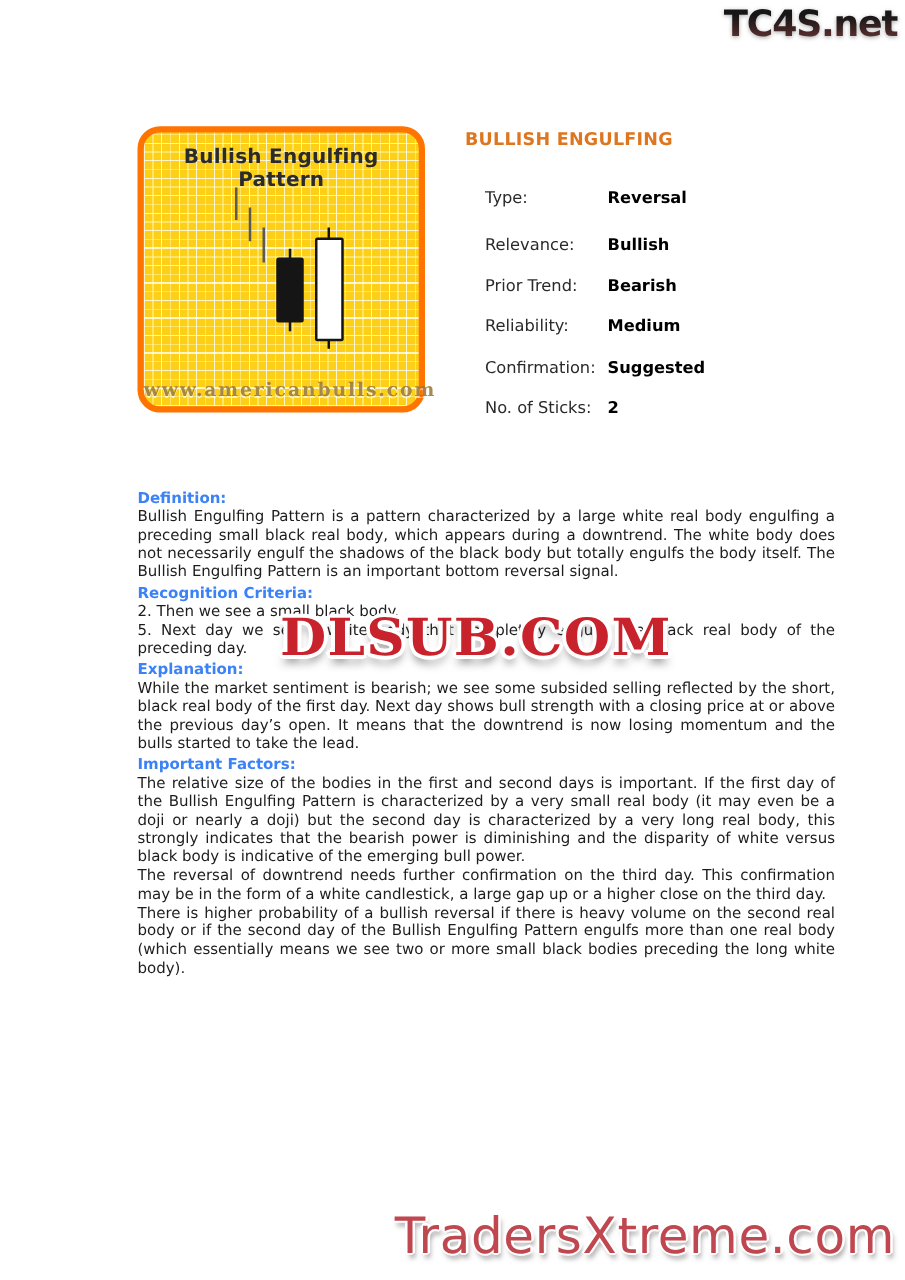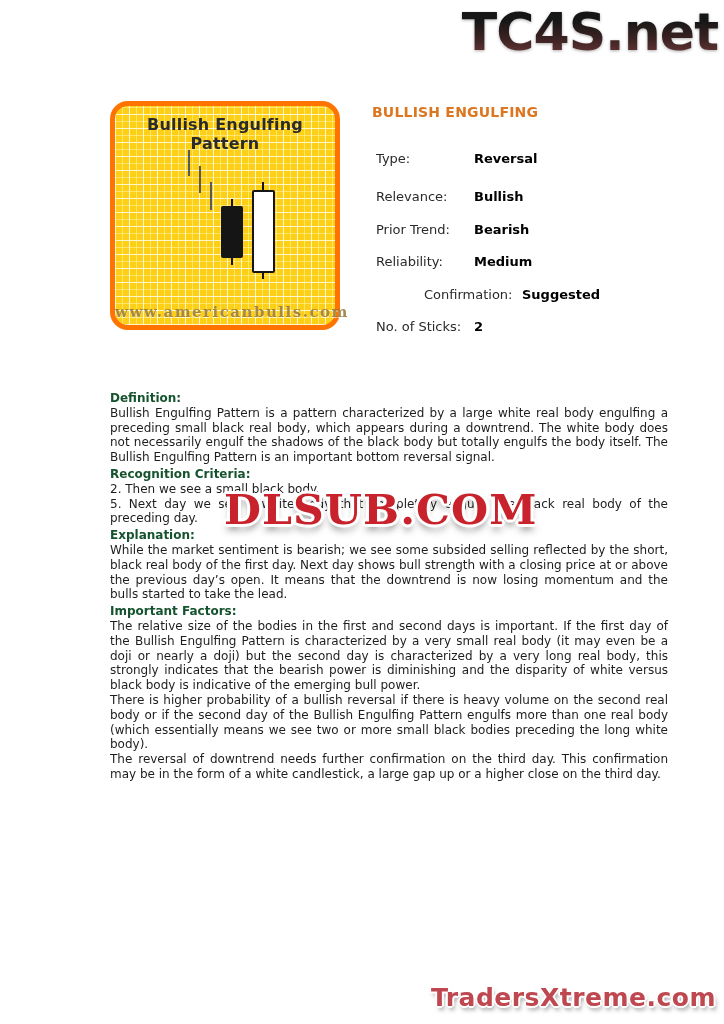--- a/index.html
+++ b/index.html
@@ -8,21 +8,21 @@
     background:#ffffff;
     font-family:"DejaVu Sans", sans-serif;
     position:relative;
     overflow:hidden;
     color:#1d1d1d;
   }
 
   
   .tc4s-logo {
     position:absolute; top:2px; right:6px;
-    font-size:52px; font-weight:bold; letter-spacing:-1px;
+    font-size:29px; font-weight:bold; letter-spacing:-1px;
     background:linear-gradient(180deg,#161616 30%,#3c2323 62%,#6e3838 92%);
     -webkit-background-clip:text; background-clip:text;
     color:transparent; -webkit-text-fill-color:transparent;
     filter:drop-shadow(0 1px 1.5px rgba(90,90,90,0.5));
   }
 
   
   .pattern-card {
     position:absolute; left:110px; top:101px;
     width:220px; height:219px;
@@ -63,53 +63,53 @@
     color:rgba(150,118,50,0.85);
     text-shadow:0 1px 0 rgba(255,255,255,0.65);
   }
 
   
   .pattern-name {
     position:absolute; left:372px; top:104px;
     font-size:14px; font-weight:bold; color:#dd761f; letter-spacing:0.2px;
   }
   .attributes { position:absolute; left:372px; top:151px; width:260px; font-size:13px; }
-  .attr-row { position:absolute; left:4px; white-space:nowrap; }
+  .attr-row { position:absolute; left:16px; white-space:nowrap; }
   .attr-row .lbl { display:inline-block; width:98px; color:#2a2a2a; }
   .attr-row .val { font-weight:bold; color:#000; }
   .attr-0 { top:0; }  .attr-1 { top:38px; } .attr-2 { top:71px; }
-  .attr-3 { top:103px; } .attr-4 { top:136px;margin-left:48px; } .attr-5 { top:168px; }
+  .attr-3 { top:103px; } .attr-4 { top:136px; } .attr-5 { top:168px; }
 
   
   .doc-body {
     position:absolute; left:110px; top:391px; width:558px;
     font-size:12px; line-height:14.8px; text-align:justify; color:#1d1d1d;
   }
-  .doc-body h3 { margin:0; font-size:12px; font-weight:bold; color:#14532d; }
+  .doc-body h3 { margin:0; font-size:12px; font-weight:bold; color:#3b82f6; }
   .doc-body h3.spaced { margin-top:2px; }
   .doc-body p { margin:0; }
   .crit-item { text-align:left; }
 
   
   .dlsub-watermark {
     position:absolute; left:224px; top:486px;
     font-family:"DejaVu Serif", serif; font-weight:bold;
     font-size:41px; letter-spacing:1px;
     color:#c8232c;
     transform:scaleX(1.04); transform-origin:left top;
     text-shadow:
       -3px 0 0 #fff, 3px 0 0 #fff, 0 -3px 0 #fff, 0 3px 0 #fff,
       -2px -2px 0 #fff, 2px -2px 0 #fff, -2px 2px 0 #fff, 2px 2px 0 #fff,
       0 6px 7px rgba(60,60,60,0.55);
   }
 
   
   .tradersxtreme-logo {
     position:absolute; right:8px; bottom:12px;
-    font-size:25px; font-weight:bold; letter-spacing:0.5px;
+    font-size:40px; font-weight:normal; letter-spacing:0.5px;
     color:#bf4750;
     text-shadow:
       -2px 0 0 #fff, 2px 0 0 #fff, 0 -2px 0 #fff, 0 2px 0 #fff,
       -1px -1px 0 #fff, 1px -1px 0 #fff, -1px 1px 0 #fff, 1px 1px 0 #fff,
       2px 4px 4px rgba(80,80,80,0.55);
   }
 </style>
 </head>
 <body>
 
@@ -157,21 +157,21 @@
 
     <h3 class="spaced">Recognition Criteria:</h3>
     <p class="crit-item">2. Then we see a small black body.</p>
     <p>5. Next day we see a white body that completely engulfs the black real body of the preceding day.</p>
 
     <h3 class="spaced">Explanation:</h3>
     <p>While the market sentiment is bearish; we see some subsided selling reflected by the short, black real body of the first day. Next day shows bull strength with a closing price at or above the previous day’s open. It means that the downtrend is now losing momentum and the bulls started to take the lead.</p>
 
     <h3 class="spaced">Important Factors:</h3>
     <p>The relative size of the bodies in the first and second days is important. If the first day of the Bullish Engulfing Pattern is characterized by a very small real body (it may even be a doji or nearly a doji) but the second day is characterized by a very long real body, this strongly indicates that the bearish power is diminishing and the disparity of white versus black body is indicative of the emerging bull power.</p>
+    <p>The reversal of downtrend needs further confirmation on the third day. This confirmation may be in the form of a white candlestick, a large gap up or a higher close on the third day.</p>
     <p>There is higher probability of a bullish reversal if there is heavy volume on the second real body or if the second day of the Bullish Engulfing Pattern engulfs more than one real body (which essentially means we see two or more small black bodies preceding the long white body).</p>
-    <p>The reversal of downtrend needs further confirmation on the third day. This confirmation may be in the form of a white candlestick, a large gap up or a higher close on the third day.</p>
   </div>
 
   <div class="dlsub-watermark">DLSUB.COM</div>
 
   <div class="tradersxtreme-logo">TradersXtreme.com</div>
 
 </div>
 
 </body></html>

